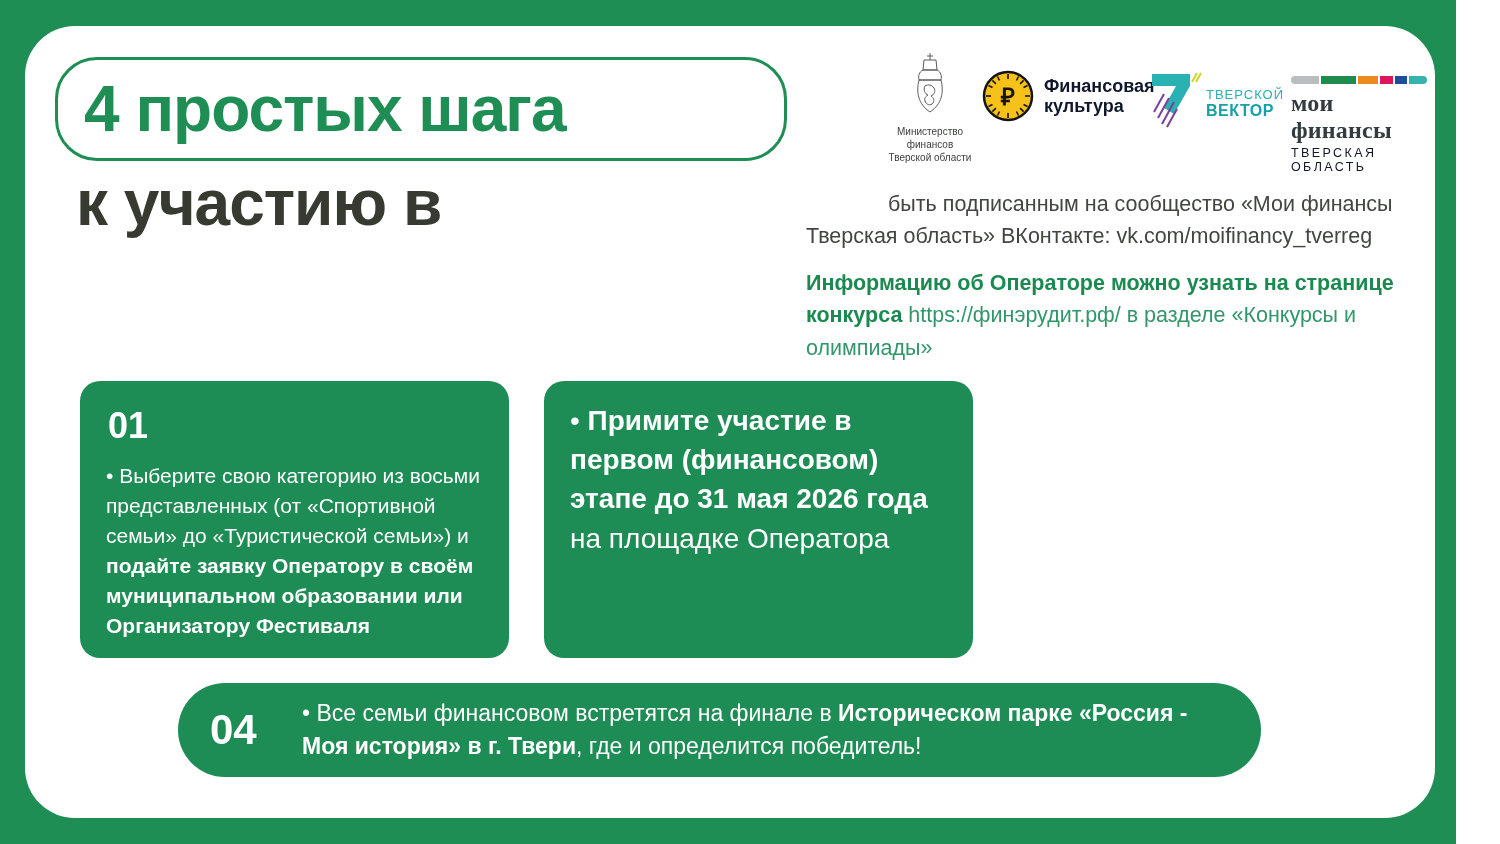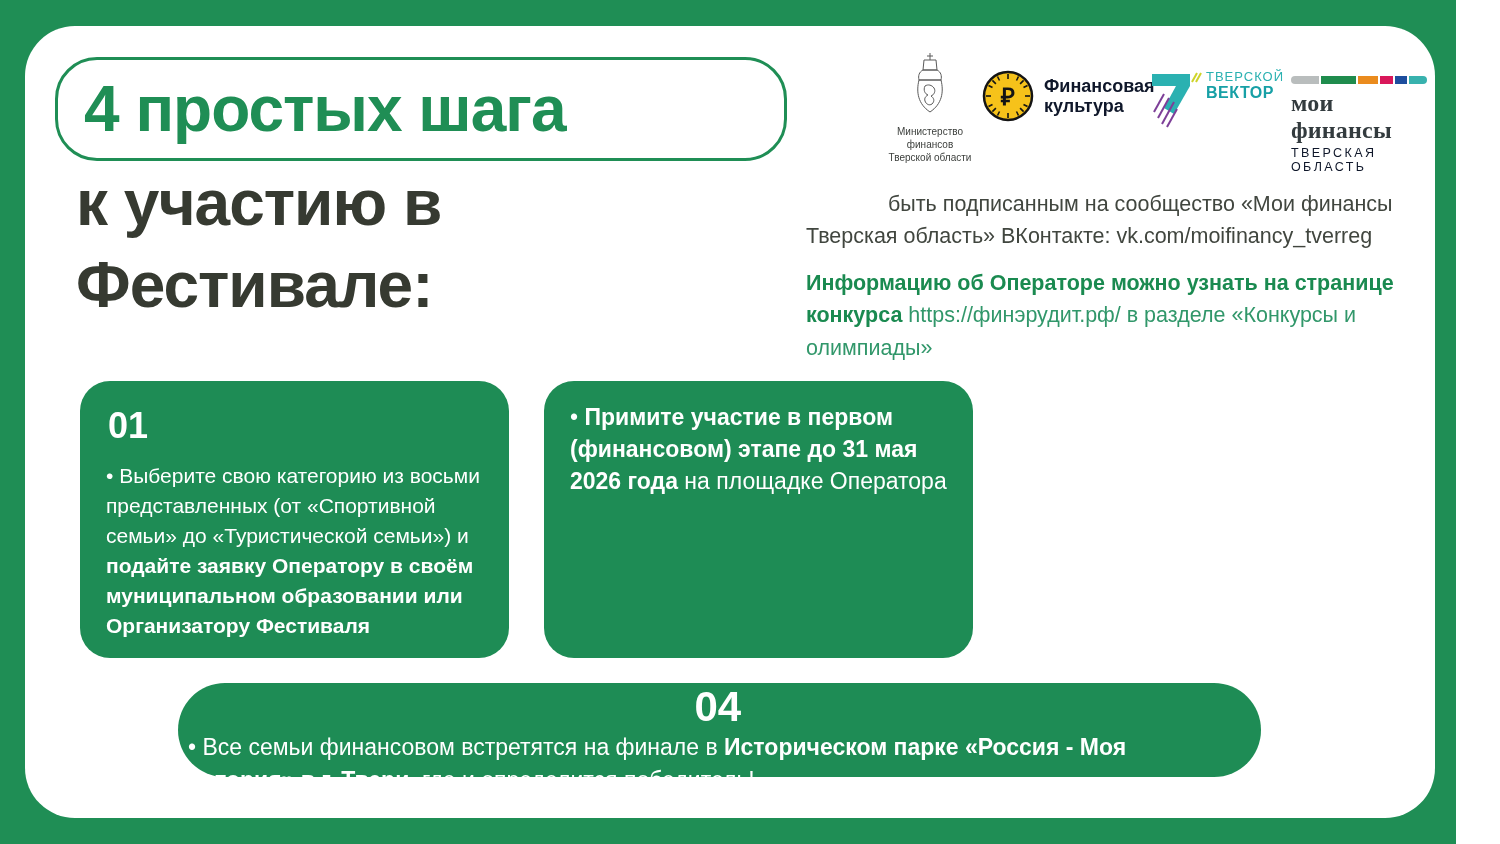--- a/index.html
+++ b/index.html
@@ -14,67 +14,66 @@
   .subtitle{position:absolute;left:76px;top:163px;font-size:64px;font-weight:700;color:#363a31;
     line-height:1.28;letter-spacing:-1px;}
 
   
   .logo{position:absolute;}
   .logo-ministry{left:874px;top:52px;width:112px;text-align:center;}
   .logo-ministry .caption{font-size:10px;color:#3c3f3c;line-height:1.3;margin-top:3px;}
   .logo-fincult{left:982px;top:70px;display:flex;align-items:center;}
   .fincult-label{margin-left:10px;font-size:18px;font-weight:700;color:#0f172a;line-height:1.12;}
   .logo-vector{left:1150px;top:70px;display:flex;align-items:flex-start;}
-  .vector-label{margin-left:4px;line-height:1;}
+  .vector-label{margin-left:4px;margin-top:18px;line-height:1;}
   .vector-line1{font-size:13px;color:#2ab1b1;letter-spacing:1px;font-weight:400;}
   .vector-line2{font-size:16px;color:#17a0a6;font-weight:700;letter-spacing:0.5px;margin-top:2px;}
   .logo-moifin{left:1291px;top:76px;width:136px;}
   .moifin-bar{display:flex;height:8px;border-radius:4px;overflow:hidden;gap:2px;}
   .moifin-bar span{display:block;height:100%;}
   .moifin-line1{font-size:24px;font-weight:700;color:#333b3e;margin-top:6px;letter-spacing:0.2px;font-family:Liberation Serif, serif;}
   .moifin-line2{font-size:12.5px;color:#0f172a;letter-spacing:2.4px;margin-top:2px;}
 
   
   .note{position:absolute;font-size:21.5px;line-height:1.5;}
   .note-important{left:806px;top:188px;width:662px;color:#41463f;}
   .note-important .b{color:#ffffff;}
   .note-operator{left:806px;top:267px;width:672px;color:#31976a;}
   .note-operator .b{color:#1a8a50;}
   .b{font-weight:700;}
 
   
-  .card{position:absolute;background:#1e8c55;border-radius:30px;color:#ffffff;box-sizing:border-box;}
+  .card{position:absolute;background:#1e8c55;border-radius:20px;color:#ffffff;box-sizing:border-box;}
   .card-step{top:381px;width:429px;height:277px;padding:20px 26px;}
   .card-1{left:80px;}
   .card-2{left:544px;}
   .card-3{left:1008px;}
   .card-num{font-size:36px;font-weight:700;margin:4px 0 14px 2px;}
   .card-body{font-size:21px;line-height:1.43;}
-  .card-2 .card-body,.card-3 .card-body{font-size:23px;line-height:1.4;}
+  .card-2 .card-body,.card-3 .card-body{font-size:28px;line-height:1.4;}
 
   
   .card-final{left:178px;top:683px;width:1083px;height:94px;border-radius:47px;
-    display:flex;align-items:center;flex-direction:column;}
+    display:flex;align-items:center;}
   .final-num{font-size:42px;font-weight:700;margin-left:32px;width:82px;flex:0 0 auto;}
   .final-body{font-size:23px;line-height:1.45;margin-left:10px;margin-right:40px;}
 
   svg{display:block;}
 </style>
 </head>
 <body>
 
 <div class="page">
   <div class="inner"></div>
 
   <div class="title-box">
     <div class="title-text">4 простых шага</div>
   </div>
   <div class="subtitle">
     <div>к участию в</div>
-    <div>Фестивале:</div>
   </div>
 
   <div class="logo logo-ministry">
     <span style="display:inline-block;">
       <svg width="40" height="66" viewBox="0 0 40 66">
         <g fill="none" stroke="#5a5a5a" stroke-width="1">
           <line x1="20" y1="1" x2="20" y2="8"></line>
             <line x1="17" y1="4" x2="23" y2="4"></line>
           <path d="M14 8 L26 8 L27 18 L13 18 Z"></path>
           <path d="M13 18 C9 20 8 24 9 28 L31 28 C32 24 31 20 27 18 Z"></path>

